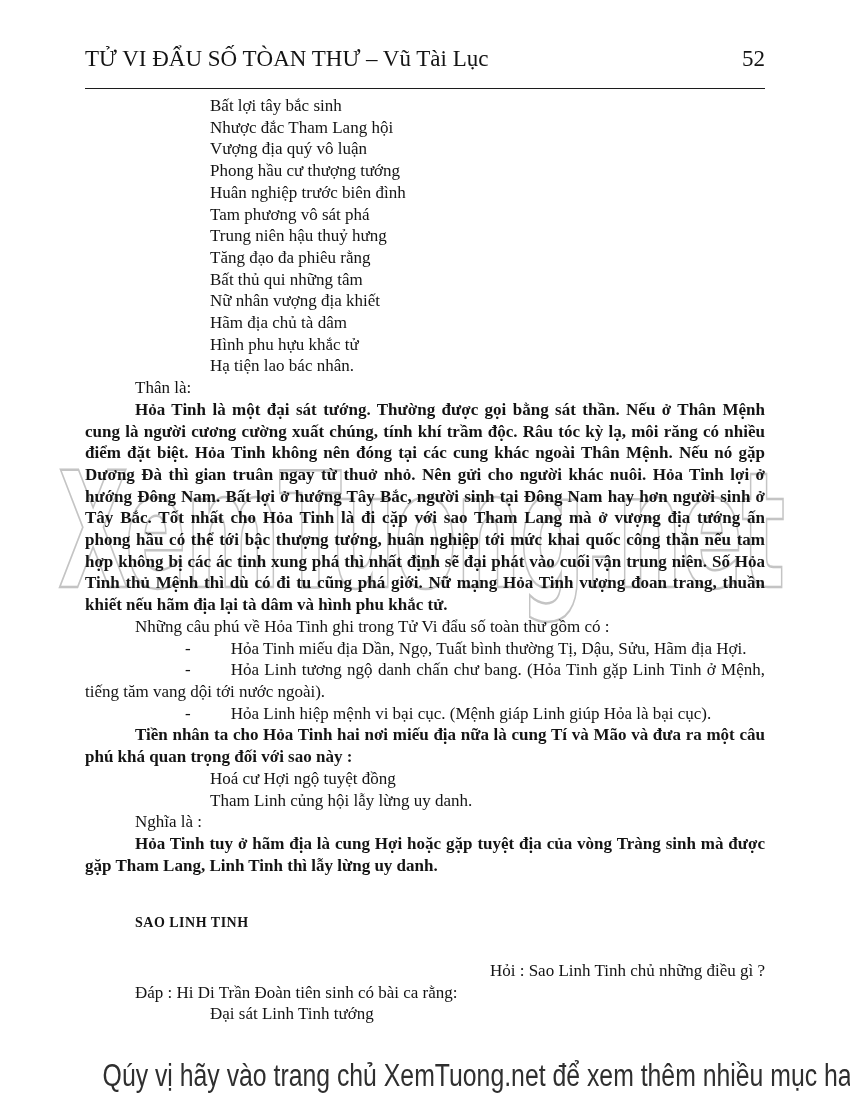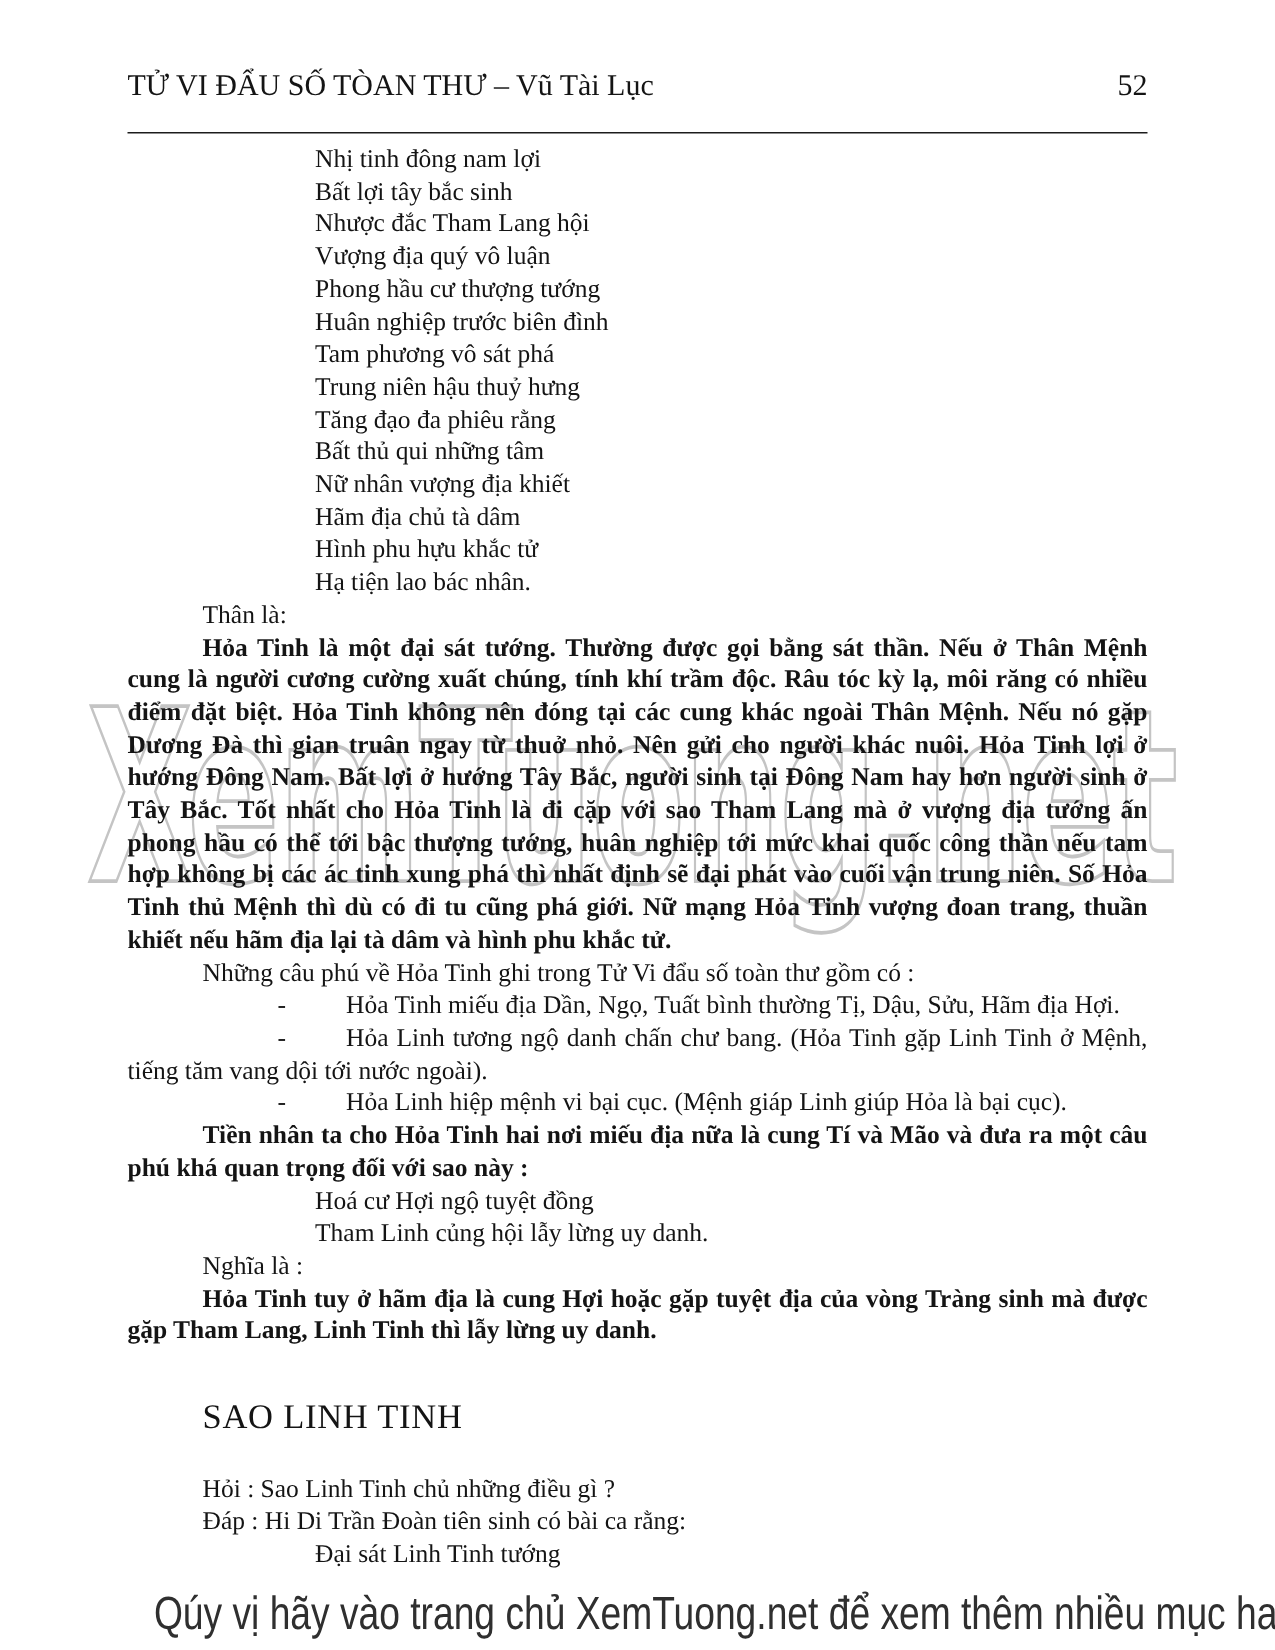--- a/index.html
+++ b/index.html
@@ -12,41 +12,41 @@
     position:absolute;top:452px;left:58px;z-index:0;
     font-family:"DejaVu Sans","Liberation Sans",sans-serif;font-weight:bold;
     font-size:160px;line-height:1;white-space:nowrap;
     color:transparent;-webkit-text-stroke:2.5px #c4c4c4;
     transform:scaleX(0.57);transform-origin:left center;
     letter-spacing:-2px;user-select:none;
   }
   .header{
     position:absolute;top:46px;left:85px;right:85px;z-index:1;
     display:flex;justify-content:space-between;align-items:baseline;
-    font-size:20px;
+    font-size:23px;
   }
   .rule{
     position:absolute;top:88px;left:85px;right:85px;z-index:1;
     border-top:1.6px solid #1c1c1c;
   }
   .main{
     position:absolute;top:95px;left:85px;right:85px;z-index:1;
     font-size:17px;line-height:21.7px;
   }
   .main p{margin:0;}
   .verse p{margin-left:125px;}
   .indent{text-indent:50px;}
   .just{text-align:justify;font-weight:bold;}
   .bullet{text-indent:100px;text-align:justify;}
   .bullet .dash{margin-right:40px;}
   .section-heading{
-    margin:36px 0 0 50px;font-size:23px;font-weight:normal;letter-spacing:0.5px;
+    margin:36px 0 0 50px;font-size:14px;font-weight:bold;letter-spacing:0.5px;
     font-family:"Liberation Serif","DejaVu Serif",serif;
   }
-  .qa-first{margin-top:26px !important;}
+  .qa-first{margin-top:26px !important;text-align:right;}
   .footer{
     position:absolute;bottom:6px;left:0;width:850px;z-index:1;
     text-align:center;
   }
   .footer-inner{
     display:inline-block;white-space:nowrap;
     font-family:"Liberation Sans","DejaVu Sans",sans-serif;
     font-size:31px;color:#2f2f2f;
     transform:scaleX(0.8);transform-origin:center center;
   }
@@ -60,21 +60,20 @@
 
   <div class="header">
     <span>TỬ VI ĐẨU SỐ TÒAN THƯ – Vũ Tài Lục</span>
     <span>52</span>
   </div>
   <div class="rule"></div>
 
   <div class="main">
 
     <div class="verse">
-      <p>Nhị tinh đông nam lợi</p>
       <p>Bất lợi tây bắc sinh</p>
       <p>Nhược đắc Tham Lang hội</p>
       <p>Vượng địa quý vô luận</p>
       <p>Phong hầu cư thượng tướng</p>
       <p>Huân nghiệp trước biên đình</p>
       <p>Tam phương vô sát phá</p>
       <p>Trung niên hậu thuỷ hưng</p>
       <p>Tăng đạo đa phiêu rằng</p>
       <p>Bất thủ qui những tâm</p>
       <p>Nữ nhân vượng địa khiết</p>

